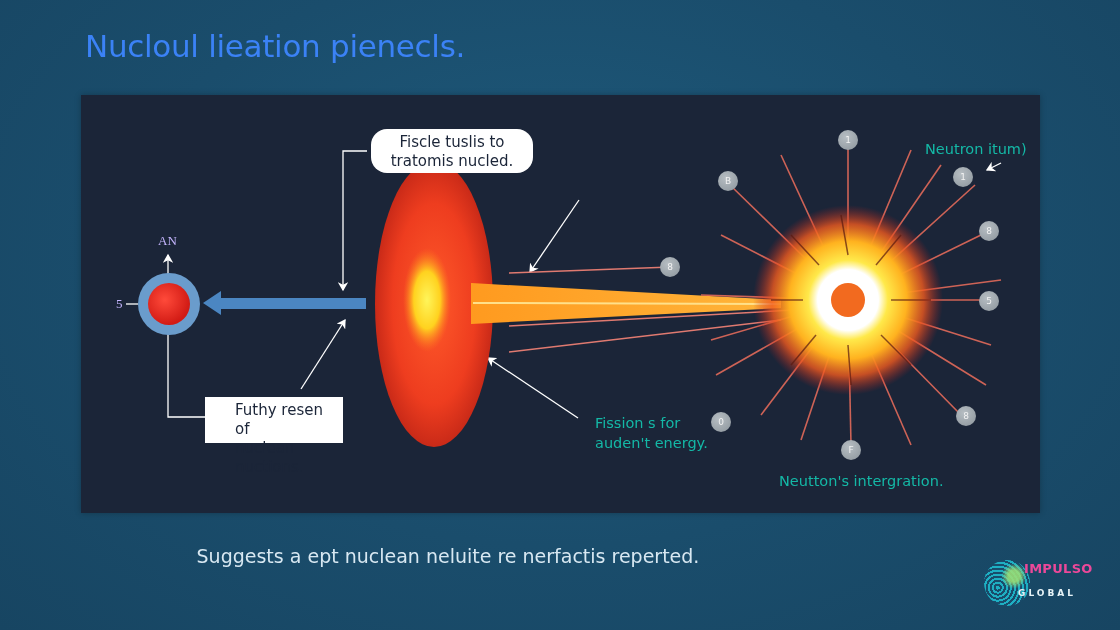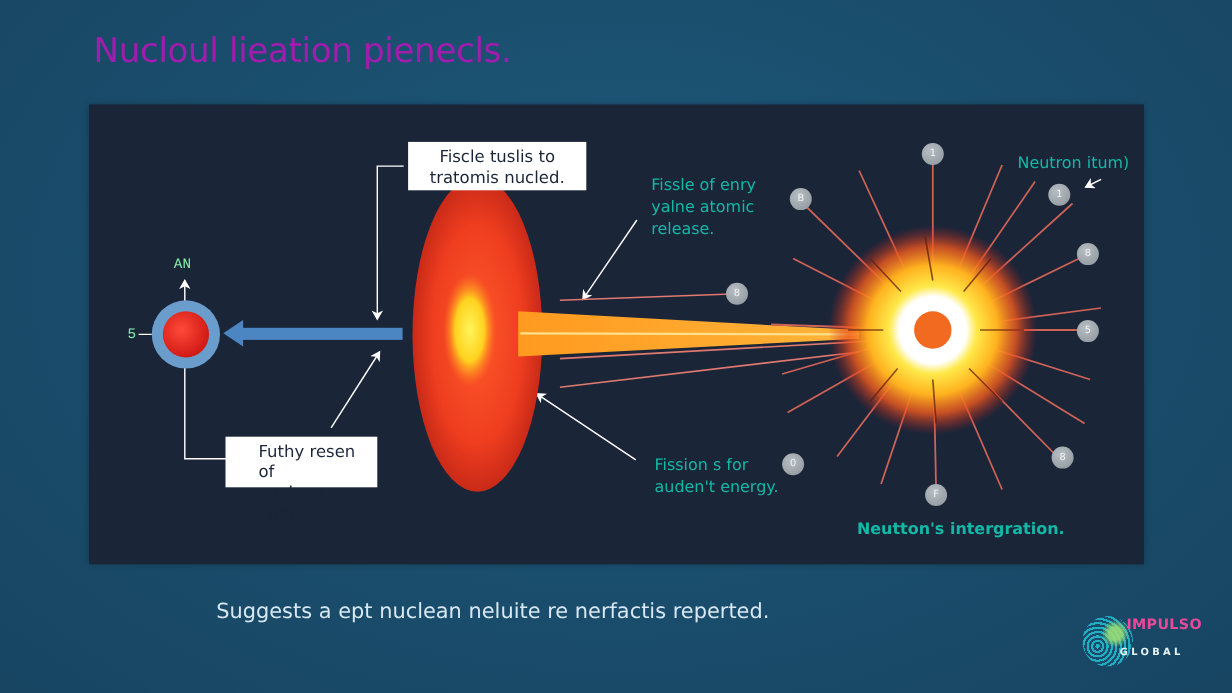--- a/index.html
+++ b/index.html
@@ -4,42 +4,42 @@
 <style>
   html, body { margin: 0; padding: 0; }
   body {
     width: 1120px; height: 630px; overflow: hidden;
     background: radial-gradient(ellipse at 50% 40%, #1e5a7c 0%, #1a4d6c 55%, #174562 100%);
     font-family: "Liberation Sans", "DejaVu Sans", sans-serif;
     position: relative;
   }
   .page-title {
     position: absolute; left: 85px; top: 28px;
-    font-size: 31px; color: #a21caf; letter-spacing: -0.3px;
+    font-size: 31px; color: #3b82f6; letter-spacing: -0.3px;
     font-family: "DejaVu Sans", sans-serif; font-weight: normal;
   }
   .panel {
     position: absolute; left: 81px; top: 95px; width: 959px; height: 418px;
     background: #1b2538;
     box-shadow: 0 0 6px rgba(0,0,0,0.25);
   }
   .panel svg { position: absolute; left: 0; top: 0; }
   .label-box {
     position: absolute; background: #ffffff; color: #1b2538;
     font-size: 15px; line-height: 19px; text-align: center;
     font-family: "DejaVu Sans", sans-serif;
     padding: 4px 8px; box-sizing: border-box;
   }
   .label-text {
     position: absolute; color: #14b8a6; font-size: 14.5px; line-height: 20px;
     font-family: "DejaVu Sans", sans-serif;
   }
   .small-label {
-    position: absolute; color: #86efac; font-size: 13px;
-    font-family: Liberation Mono, monospace;
+    position: absolute; color: #c4b5fd; font-size: 13px;
+    font-family: Liberation Serif, serif;
   }
   .neutron {
     position: absolute; width: 20px; height: 20px; border-radius: 50%;
     background: radial-gradient(circle at 40% 35%, #b7bec3, #8b949b);
     color: #f3f3f3; font-size: 9px; text-align: center; line-height: 20px;
     font-family: "DejaVu Sans", sans-serif;
   }
   .caption {
     position: absolute; left: 0; width: 896px; top: 545px;
     text-align: center; color: #d8e8f2; font-size: 19px;
@@ -160,44 +160,39 @@
       <line x1="810" y1="205" x2="850" y2="205"></line>
       <line x1="800" y1="240" x2="830" y2="270"></line>
       <line x1="767" y1="250" x2="770" y2="290"></line>
       <line x1="735" y1="240" x2="710" y2="270"></line>
       <line x1="722" y1="205" x2="690" y2="205"></line>
       <line x1="738" y1="170" x2="710" y2="140"></line>
     </g>
     <circle cx="767" cy="205" r="17" fill="#f26a1f"></circle>
   </svg>
 
-  <div class="label-box" style="left:290px; top:34px; width:162px; height:44px;">
+  <div class="label-box" style="left:290px; top:34px; width:162px; height:44px;border-radius:16px;">
     <div>Fiscle tuslis to</div>
     <div>tratomis nucled.</div>
   </div>
 
-  <div class="label-text" style="left:511px; top:64px;">
-    <div>Fissle of enry</div>
-    <div>yalne atomic</div>
-    <div>release.</div>
-  </div>
 
   <div class="label-box" style="left:124px; top:302px; width:138px; height:46px; text-align:left; padding-left:30px;">
     <div>Futhy resen of</div>
     <div>nuclean nuctions.</div>
   </div>
 
   <div class="label-text" style="left:514px; top:318px;">
     <div>Fission s for</div>
     <div>auden't energy.</div>
   </div>
 
   <div class="label-text" style="left:844px; top:44px;">Neutron itum)</div>
 
-  <div class="label-text" style="left:698px; top:376px;font-weight:bold;">Neutton's intergration.</div>
+  <div class="label-text" style="left:698px; top:376px;">Neutton's intergration.</div>
 
   <div class="small-label" style="left:77px; top:138px;">AN</div>
   <div class="small-label" style="left:35px; top:201px;">5</div>
 
   <div class="neutron" style="left:757px; top:35px;">1</div>
   <div class="neutron" style="left:637px; top:76px;">B</div>
   <div class="neutron" style="left:872px; top:72px;">1</div>
   <div class="neutron" style="left:898px; top:126px;">8</div>
   <div class="neutron" style="left:579px; top:162px;">8</div>
   <div class="neutron" style="left:898px; top:196px;">5</div>

